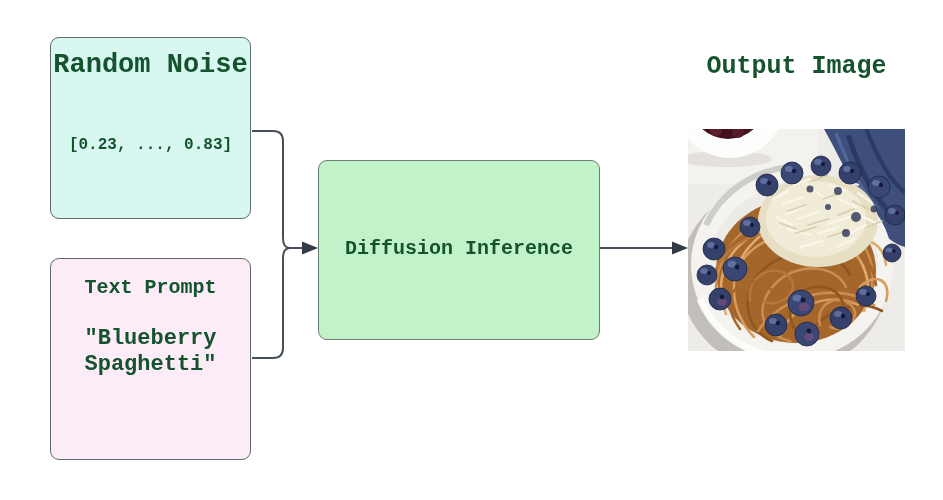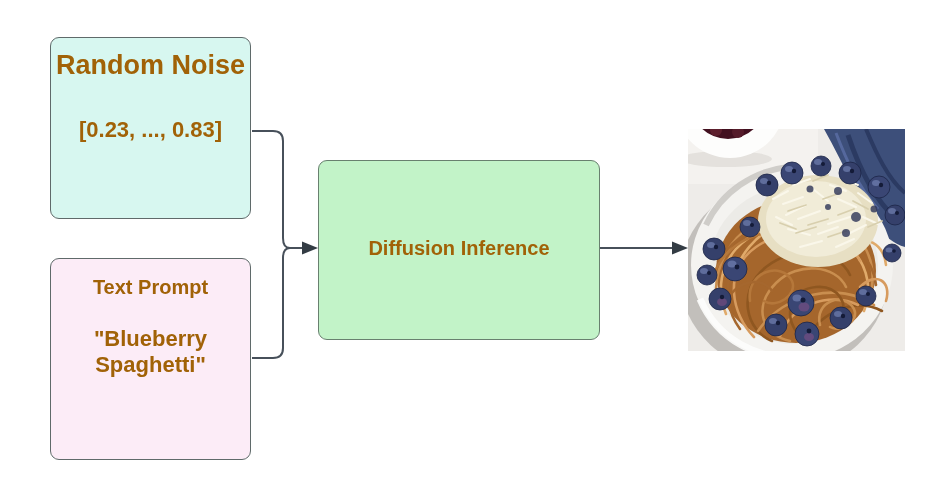--- a/index.html
+++ b/index.html
@@ -1,31 +1,31 @@
 <!DOCTYPE html>
 <html><head>
 <meta charset="utf-8">
 <style>
   html,body{margin:0;padding:0;background:#ffffff;}
   .canvas{
     position:relative;width:943px;height:500px;background:#ffffff;overflow:hidden;
-    font-family:Liberation Sans, sans-serif;color:#a16207;
+    font-family:Liberation Mono, monospace;color:#14532d;
   }
   .node{
     position:absolute;box-sizing:border-box;border:1px solid #5f6a6a;border-radius:9px;
     text-align:center;font-weight:700;
   }
   .node-random{left:50px;top:37px;width:201px;height:182px;background:#d7f7f0;}
   .node-prompt{left:50px;top:258px;width:201px;height:202px;background:#fcecf7;}
   .node-diffusion{
     left:318px;top:160px;width:282px;height:180px;background:#c2f3c8;border-color:#68806f;
     display:flex;align-items:center;justify-content:center;font-size:20px;padding-bottom:4px;
   }
   .node-random .node-title{display:block;margin-top:12px;font-size:27px;line-height:31px;}
-  .node-random .node-value{display:block;margin-top:36px;font-size:22px;}
+  .node-random .node-value{display:block;margin-top:55px;font-size:16px;}
   .node-prompt .node-title{display:block;margin-top:14px;font-size:20px;line-height:29px;}
   .node-prompt .node-value{display:block;margin:24px auto 0;width:150px;font-size:22px;line-height:26px;}
   .output-title{
     position:absolute;left:688px;top:52px;width:217px;text-align:center;
     font-size:25px;font-weight:700;
   }
   .output-image{position:absolute;left:688px;top:129px;width:217px;height:222px;}
   .connector-layer{position:absolute;left:0;top:0;width:943px;height:500px;pointer-events:none;}
   svg{display:block;}
 </style>
@@ -54,20 +54,21 @@
 
   <div class="node node-prompt">
     <span class="node-title">Text Prompt</span>
     <span class="node-value">"Blueberry Spaghetti"</span>
   </div>
 
   <div class="node node-diffusion">
     <span>Diffusion Inference</span>
   </div>
 
+  <div class="output-title">Output Image</div>
 
   <div class="output-image" role="img" aria-label="AI-generated photo: white plate of spaghetti noodles topped with shredded cheese and fresh blueberries, with a small bowl of dark berries at top-left and a blue cloth at top-right">
     <svg width="217" height="222" viewBox="0 0 217 222">
 
       <rect x="0" y="0" width="217" height="222" fill="#eeece9"></rect>
       <rect x="0" y="0" width="130" height="55" fill="#f4f2ef"></rect>
 
       <g>
         <path d="M136,0 L217,0 L217,118 C196,112 178,88 166,58 C156,38 146,18 136,0 Z" fill="#3d4f7a"></path>
         <path d="M160,6 C170,36 184,68 208,90" stroke="#2b3a62" stroke-width="5" fill="none"></path>

